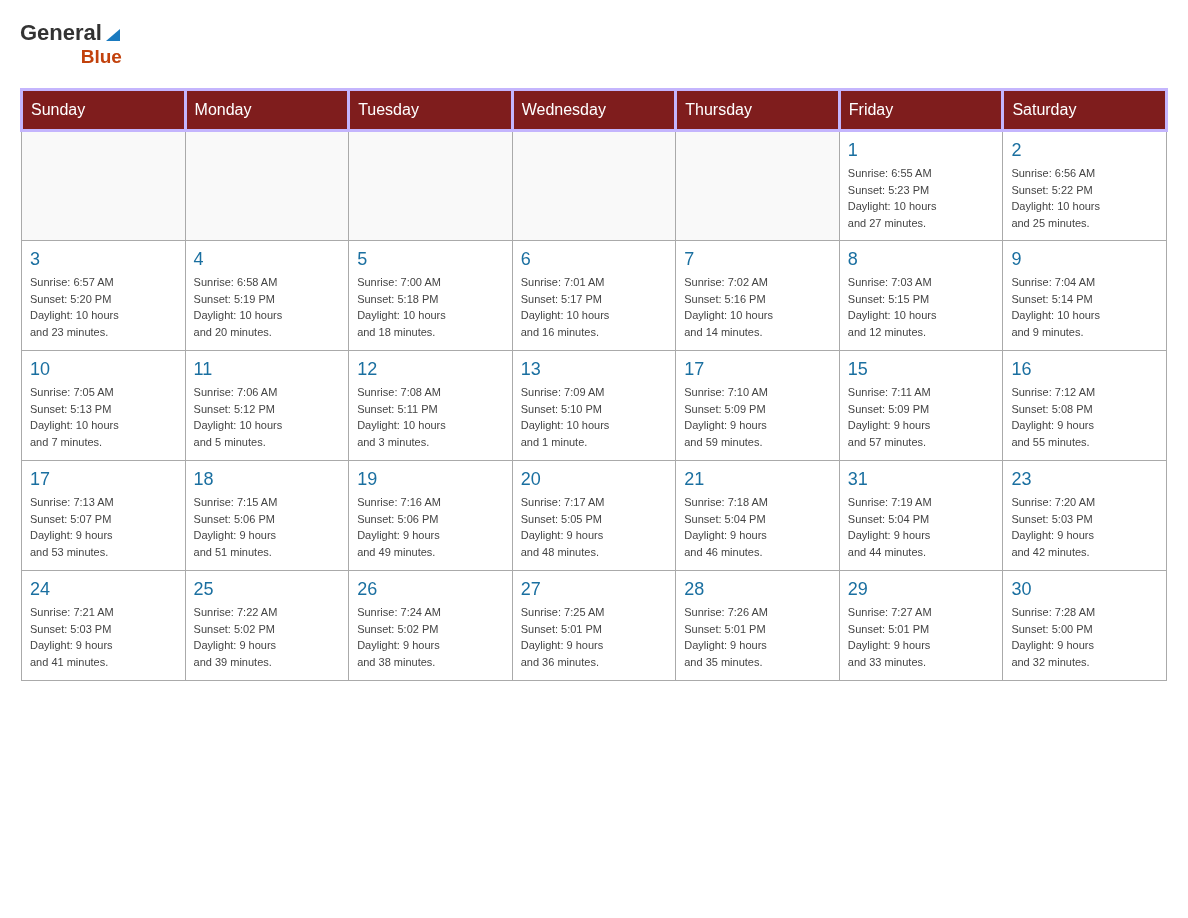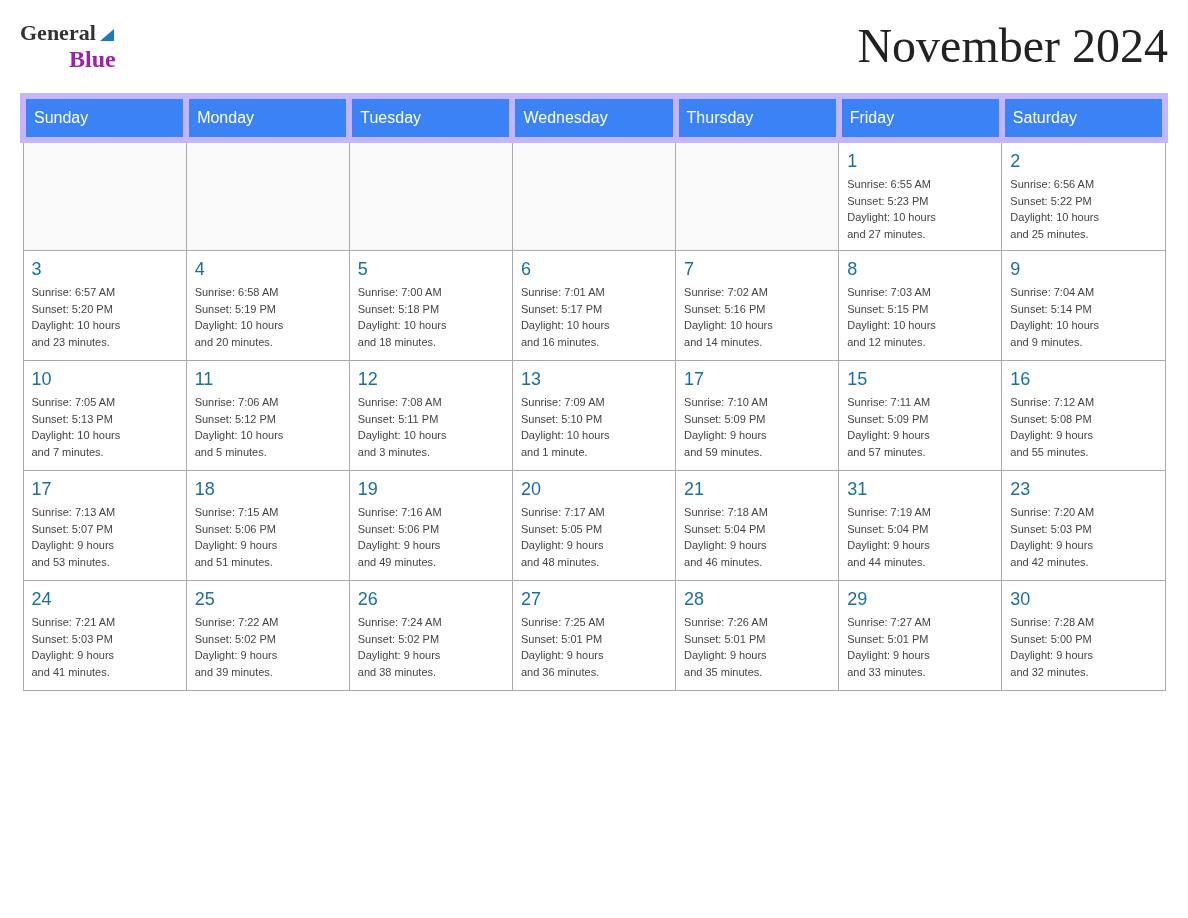--- a/index.html
+++ b/index.html
@@ -7,33 +7,32 @@
       font-family: Arial, sans-serif;
       background: #fff;
       color: #333;
       width: 1188px;
       min-height: 918px;
       padding: 20px;
     }
     .header {
       display: flex;
       justify-content: space-between;
-      align-items: flex-start;
+      align-items: center;
       margin-bottom: 20px;
-      font-family: Liberation Serif, serif;
     }
     .logo-text-general {
       font-size: 22px;
       font-weight: bold;
       color: #333;
     }
     .logo-text-blue {
-      font-size: 24px;
+      font-size: 19px;
       font-weight: bold;
-      color: #a21caf;
+      color: #c2410c;
     }
     .logo-wrapper {
       display: flex;
       flex-direction: column;
     }
     .logo-top {
       display: flex;
       align-items: center;
     }
     .logo-bottom {
@@ -53,27 +52,27 @@
       font-size: 22px;
       color: #555;
       font-weight: normal;
     }
     .calendar {
       width: 100%;
       border-collapse: collapse;
       border: 1px solid #888;
     }
     .calendar th {
-      background: #3b82f6;
+      background: #7f1d1d;
       color: #fff;
       font-size: 16px;
       font-weight: normal;
       padding: 10px 8px;
       text-align: left;
-      border: 6px solid #c4b5fd;
+      border: 3px solid #c4b5fd;
       margin-left: 10px;
     }
     .calendar td {
       vertical-align: top;
       border: 1px solid #aaa;
       padding: 8px;
       width: calc(100% / 7);
       min-height: 110px;
     }
     .day-number {
@@ -104,21 +103,20 @@
       <span class="logo-text-general">General</span>
       <svg width="20" height="20" viewBox="0 0 20 20">
         <polygon points="4,18 18,6 18,18" fill="#1a7abf"></polygon>
       </svg>
     </div>
     <div class="logo-bottom">
       <span class="logo-text-blue">Blue</span>
     </div>
   </div>
   <div class="title-section">
-    <div class="month-title">November 2024</div>
   </div>
 </div>
 
 <table class="calendar">
   <thead>
     <tr>
     <th>Sunday</th>
         <th>Monday</th>
         <th>Tuesday</th>
         <th>Wednesday</th>

